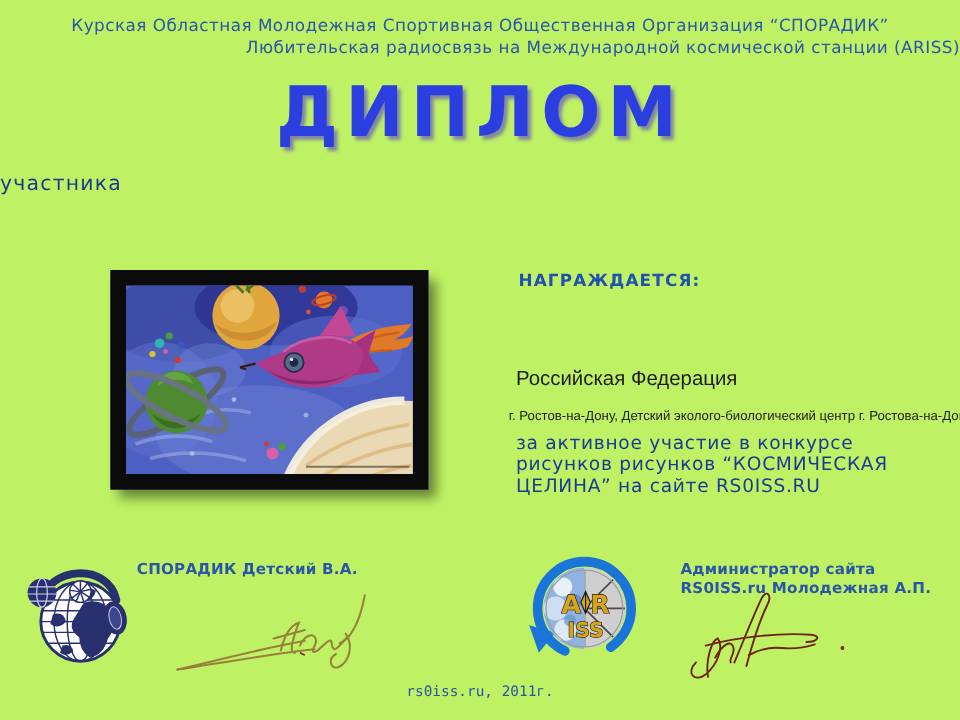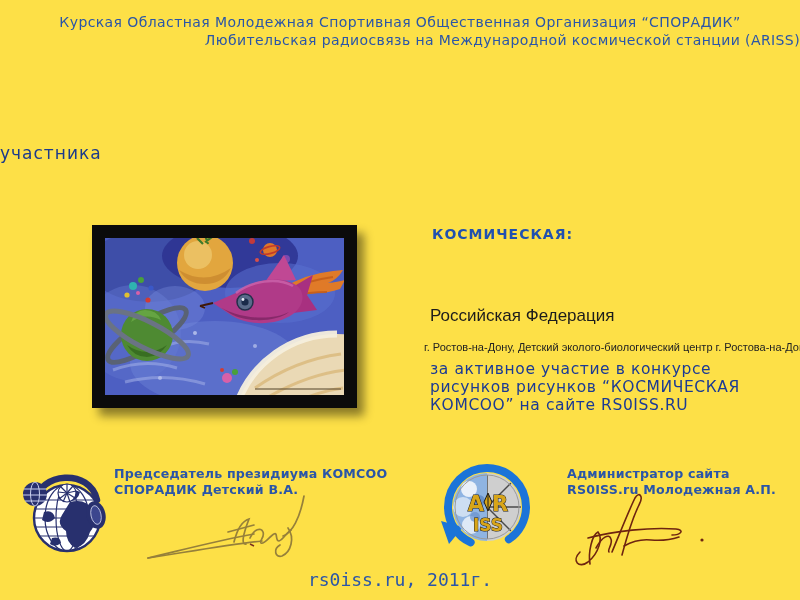--- a/index.html
+++ b/index.html
@@ -1,16 +1,16 @@
 <!DOCTYPE html>
 <html><head>
 <meta charset="utf-8">
 <style>
   html,body{margin:0;padding:0;background:#fff;}
-  .page{position:relative;width:800px;height:600px;background:#fde047;overflow:hidden;
+  .page{position:relative;width:800px;height:600px;background:#bef264;overflow:hidden;
         font-family:"DejaVu Sans","Liberation Sans",sans-serif;}
   .abs{position:absolute;}
 
   
   .hdr{left:0;right:0;text-align:center;color:#2a55a8;font-size:14px;letter-spacing:.4px;white-space:nowrap;}
   .hdr1{top:14px;}
   .hdr2{top:32px;text-align:right;}
 
   
   .title{left:0;right:0;top:64px;text-align:center;color:#2b3fe0;font-weight:bold;
@@ -36,31 +36,32 @@
   
   .sig-label{color:#2a55a8;font-weight:bold;font-size:12.6px;line-height:16px;letter-spacing:.2px;white-space:nowrap;}
   .sig-label-left{left:114px;top:466px;}
   .sig-label-right{left:567px;top:466px;}
   .logo-left{left:22px;top:460px;}
   .logo-right{left:437px;top:461px;}
   .sig-left{left:142px;top:492px;}
   .sig-right{left:560px;top:490px;}
 
   
-  .footer{left:0;right:0;top:569px;text-align:center;color:#2a55a8;font-size:18px;
+  .footer{left:0;right:0;top:569px;text-align:center;color:#2a55a8;font-size:12px;
           font-family:"DejaVu Sans Mono","Liberation Mono",monospace;font-weight:500;}
 </style>
 </head>
 <body>
 
 <div class="page">
 
   <div class="abs hdr hdr1">Курская Областная Молодежная Спортивная Общественная Организация “СПОРАДИК”</div>
   <div class="abs hdr hdr2">Любительская радиосвязь на Международной космической станции (ARISS)</div>
 
+  <div class="abs title">ДИПЛОМ</div>
   <div class="abs subtitle">участника</div>
 
   <div class="abs frame">
     <svg width="239" height="157" viewBox="0 0 239 157" aria-hidden="true">
       <defs>
         <clipPath id="pic">
             <rect x="0" y="0" width="239" height="157"></rect>
           </clipPath>
       </defs>
       <g clip-path="url(#pic)">
@@ -119,27 +120,27 @@
         <path d="M150 150 q40 -28 86 -34 M158 162 q44 -26 84 -30 M174 172 q34 -18 64 -22" stroke="#d9b87a" stroke-width="3" fill="none" opacity=".8"></path>
         <path d="M150 151 h86" stroke="#5a4a30" stroke-width="1.6" opacity=".7"></path>
 
         <circle cx="122" cy="140" r="5" fill="#d860a8"></circle>
         <circle cx="130" cy="134" r="3" fill="#49a03a"></circle>
         <circle cx="117" cy="132" r="2" fill="#d13b34"></circle>
       </g>
     </svg>
   </div>
 
-  <div class="abs award-label">КОСМИЧЕСКАЯ:</div>
+  <div class="abs award-label">НАГРАЖДАЕТСЯ:</div>
   <div class="abs award-country">Российская Федерация</div>
   <div class="abs award-inst">г. Ростов-на-Дону, Детский эколого-биологический центр г. Ростова-на-Дону</div>
   <div class="abs award-reason">
     <div>за активное участие в конкурсе</div>
     <div>рисунков рисунков “КОСМИЧЕСКАЯ</div>
-    <div>КОМСОО” на сайте RS0ISS.RU</div>
+    <div>ЦЕЛИНА” на сайте RS0ISS.RU</div>
   </div>
 
   <div class="abs logo-left">
     <svg width="84" height="102" viewBox="0 0 84 102" aria-hidden="true">
       <defs>
           <clipPath id="gl">
             <circle cx="45" cy="58" r="33"></circle>
           </clipPath>
         </defs>
 
@@ -182,21 +183,20 @@
       <g stroke="#c9cfee" stroke-width="1" fill="none">
         <ellipse cx="13" cy="34" rx="4.5" ry="12"></ellipse>
         <line x1="2" y1="29" x2="24" y2="29"></line>
         <line x1="1" y1="35" x2="25" y2="35"></line>
         <line x1="3" y1="41" x2="23" y2="41"></line>
       </g>
     </svg>
   </div>
 
   <div class="abs sig-label sig-label-left">
-    <div>Председатель президиума КОМСОО</div>
     <div>СПОРАДИК Детский В.А.</div>
   </div>
 
   <div class="abs sig-left">
     <svg width="168" height="76" viewBox="0 0 168 76" aria-hidden="true">
       <g stroke="#96803a" stroke-width="1.7" fill="none" stroke-linecap="round">
         <path d="M6 66 C40 58 78 48 112 42"></path>
         <path d="M6 66 C45 60 90 52 120 49"></path>
         <path d="M92 50 q5 -20 15 -23 q-10 26 -3 25"></path>
         <path d="M86 40 l26 -7"></path>

